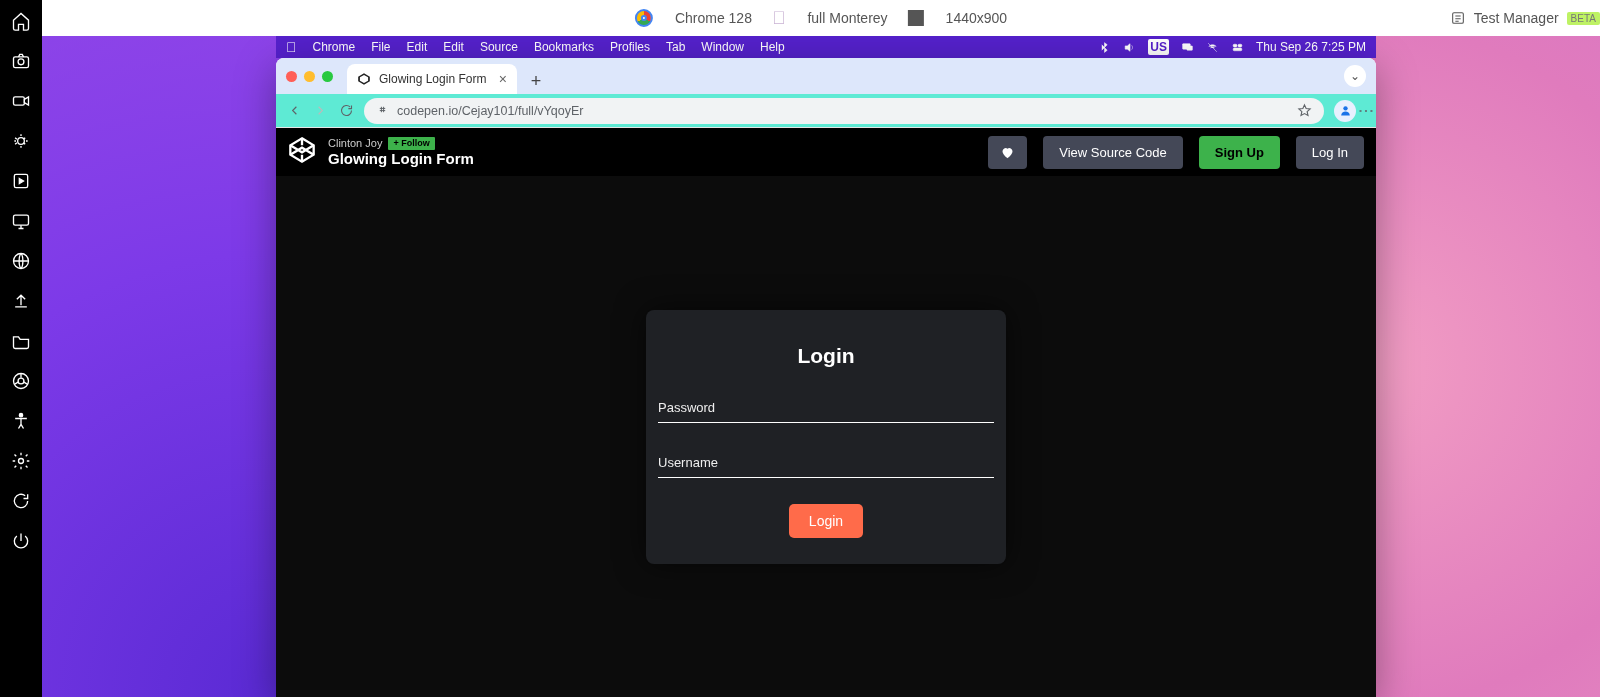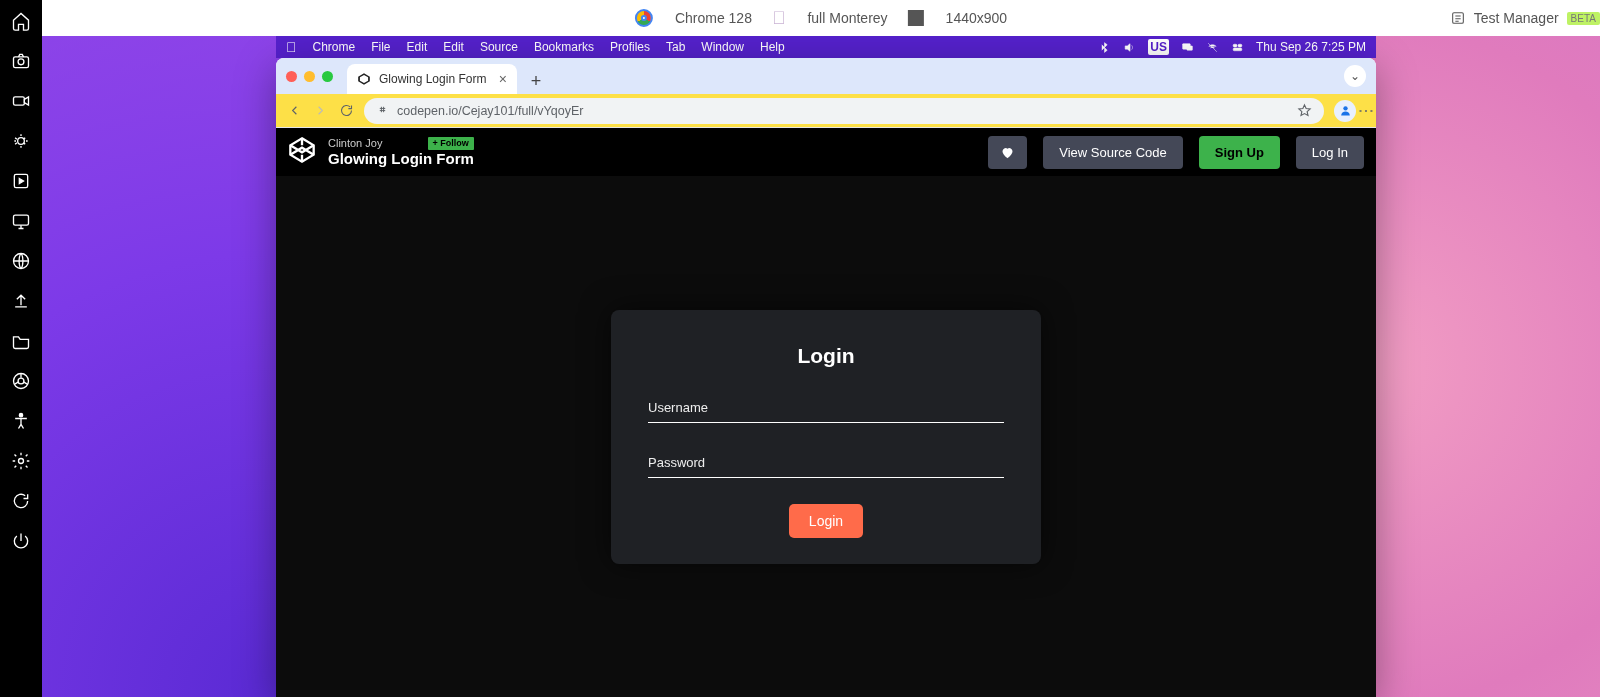--- a/index.html
+++ b/index.html
@@ -49,47 +49,47 @@
   .traffic { display:flex; gap:7px; align-items:center; height:100%; padding-right:14px;}
   .traffic span{width:11px;height:11px;border-radius:50%;}
   .tl-red{background:#ff5f57;} .tl-yel{background:#ffbd2e;} .tl-grn{background:#28c940;}
   .tab { background:#fff; height:30px; border-radius:8px 8px 0 0; display:flex; align-items:center; gap:8px; padding:0 10px; font-size:12px; color:#333; min-width:170px; position:relative;}
   .tab .favico{width:14px;height:14px; display:flex;align-items:center;justify-content:center;}
   .tab .favico svg{width:14px;height:14px;fill:#222;}
   .tab .tab-x{margin-left:auto;color:#666;font-size:14px;line-height:1;cursor:default;}
   .newtab { width:26px;height:26px;display:flex;align-items:center;justify-content:center;color:#444;font-size:18px;margin-left:6px; }
   .tabstrip .dd { position:absolute; right:10px; top:7px; width:22px;height:22px;background:#fff;border-radius:50%;display:flex;align-items:center;justify-content:center;color:#555;font-size:12px;}
 
-  .addr { height:34px; background:#fde047; display:flex; align-items:center; gap:10px; padding:0 10px; border-bottom:1px solid #e6e6e6;}
+  .addr { height:34px; background:#5eead4; display:flex; align-items:center; gap:10px; padding:0 10px; border-bottom:1px solid #e6e6e6;}
   .addr .nav-ico{width:16px;height:16px;color:#5f6368;display:flex;align-items:center;justify-content:center;}
   .addr .nav-ico.disabled{color:#bbb;}
   .addr .nav-ico svg{width:15px;height:15px;stroke:currentColor;fill:none;stroke-width:1.8;}
   .addr .urlbox{flex:1;height:26px;border-radius:13px;background:#f1f3f4;display:flex;align-items:center;gap:8px;padding:0 12px;font-size:12.5px;color:#5f6368;}
   .addr .urlbox .site-chip svg{width:13px;height:13px;stroke:#5f6368;fill:none;stroke-width:1.8;}
   .addr .star{margin-left:auto;}
   .addr .prof{width:22px;height:22px;border-radius:50%;background:#e8f0fe;display:flex;align-items:center;justify-content:center;}
   .addr .prof svg{width:13px;height:13px;fill:#1a73e8;}
   .addr .dots{font-size:16px;color:#5f6368;letter-spacing:0;line-height:0; writing-mode:vertical-lr;}
 
   
   .codepen-bar { height:48px; background:#000; display:flex; align-items:center; padding:0 12px; gap:12px; color:#fff;}
   .codepen-bar .cp-logo svg{width:28px;height:28px;stroke:#fff;fill:none;stroke-width:2;}
   .codepen-bar .cp-meta{display:flex;flex-direction:column;line-height:1.15;}
-  .codepen-bar .authorline{display:flex;align-items:center;gap:6px;font-size:11px;color:#ccc;justify-content:space-between;}
+  .codepen-bar .authorline{display:flex;align-items:center;gap:6px;font-size:11px;color:#ccc;}
   .codepen-bar .follow{background:#3db24b;color:#000;font-size:9px;padding:1px 5px;border-radius:1px;display:inline-flex;align-items:center;gap:2px;font-weight:600;}
   .codepen-bar .pen-title{font-size:15px;font-weight:700;color:#fff;}
   .codepen-bar .cp-actions{margin-left:auto;display:flex;gap:16px;}
   .cp-btn{background:#444857;color:#fff;border:none;padding:9px 16px;font-size:13px;border-radius:4px;display:flex;align-items:center;gap:6px;}
   .cp-btn.heart{padding:9px 12px;}
   .cp-btn.heart svg{width:15px;height:15px;fill:#fff;}
   .cp-btn.green{background:#3db24b;color:#000;font-weight:600;}
 
   
   .pen-stage{flex:1;background:#0c0c0c;display:flex;align-items:center;justify-content:center;}
-  .login-card{width:430px;background:#1f2125;border-radius:8px;padding:34px 37px 26px;box-shadow:0 0 30px rgba(0,0,0,.6);}
+  .login-card{width:360px;background:#1f2125;border-radius:8px;padding:34px 12px 26px;box-shadow:0 0 30px rgba(0,0,0,.6);}
   .login-card h2{text-align:center;color:#fff;font-size:21px;font-weight:700;margin-bottom:26px;}
   .field{position:relative;margin-bottom:26px;}
   .field label{position:absolute;left:0;top:6px;color:#eee;font-size:13px;pointer-events:none;}
   .field input{width:100%;background:transparent;border:none;border-bottom:1.5px solid #fff;color:#fff;padding:6px 0;font-size:14px;outline:none;}
   .login-submit{display:block;margin:6px auto 0;background:#ff6b4a;color:#fff;border:none;padding:9px 20px;font-size:14px;border-radius:5px;}
 </style>
 </head>
 <body>
 
 <div class="root">
@@ -323,26 +323,26 @@
             <button class="cp-btn">View Source Code</button>
             <button class="cp-btn green">Sign Up</button>
             <button class="cp-btn">Log In</button>
           </div>
         </div>
 
         <div class="pen-stage">
           <div class="login-card">
             <h2>Login</h2>
             <div class="field">
+              <label>Password</label>
+              <input type="password" style="">
+            </div>
+            <div class="field">
               <label>Username</label>
               <input type="text" style="">
             </div>
-            <div class="field">
-              <label>Password</label>
-              <input type="password" style="">
-            </div>
             <button class="login-submit">Login</button>
           </div>
         </div>
       </div>
     </div>
   </div>
 </div>
 
 </body></html>

